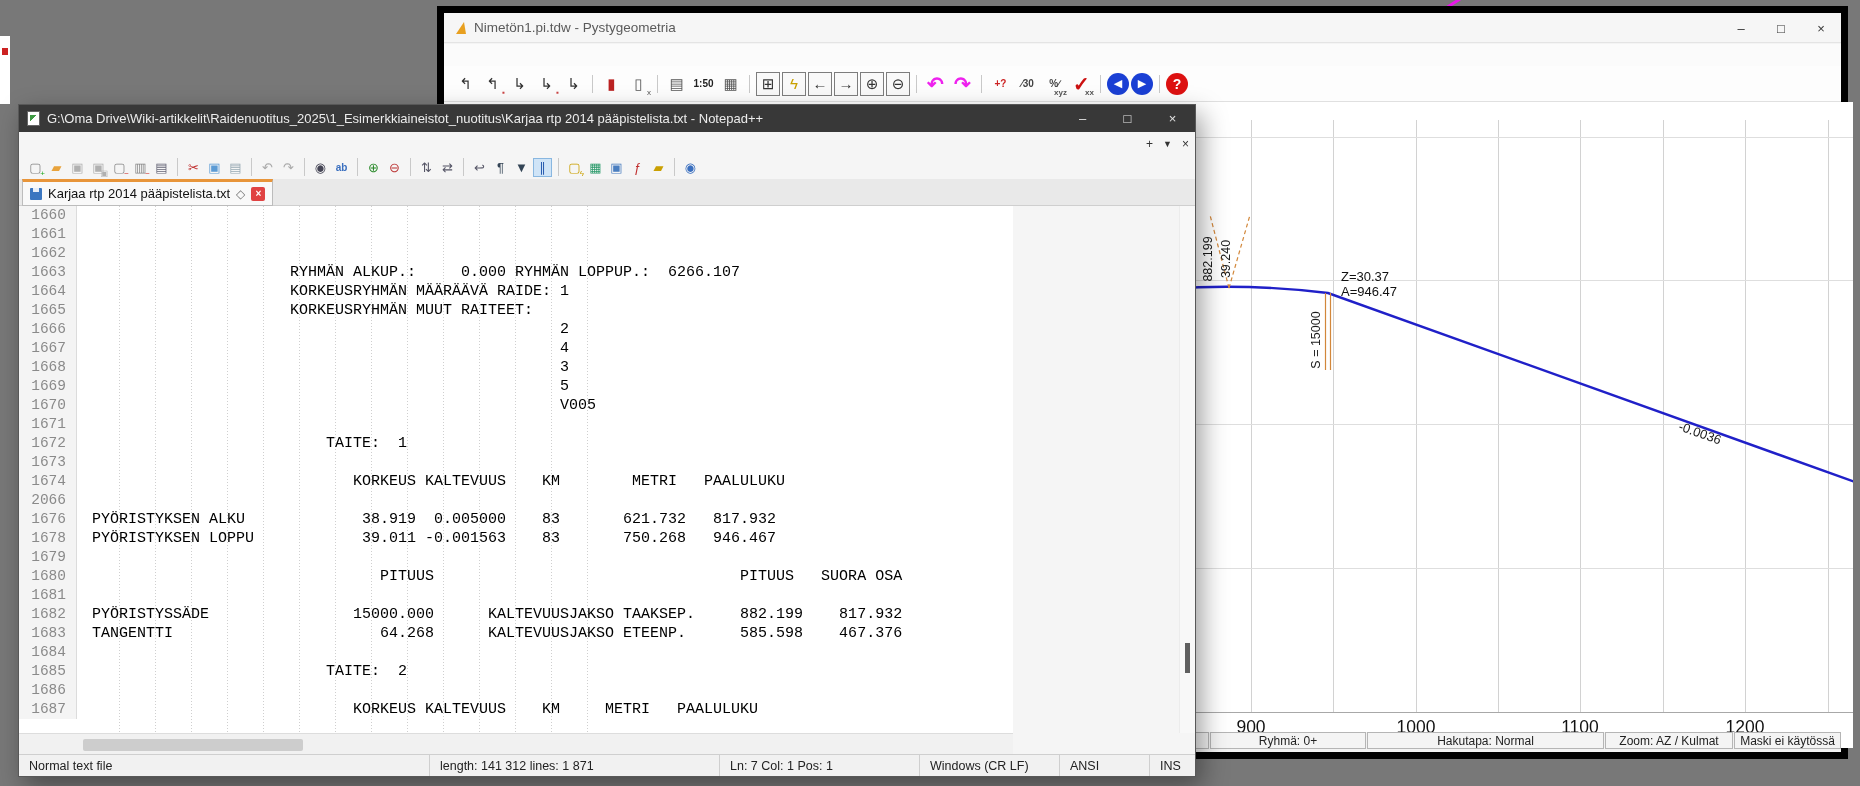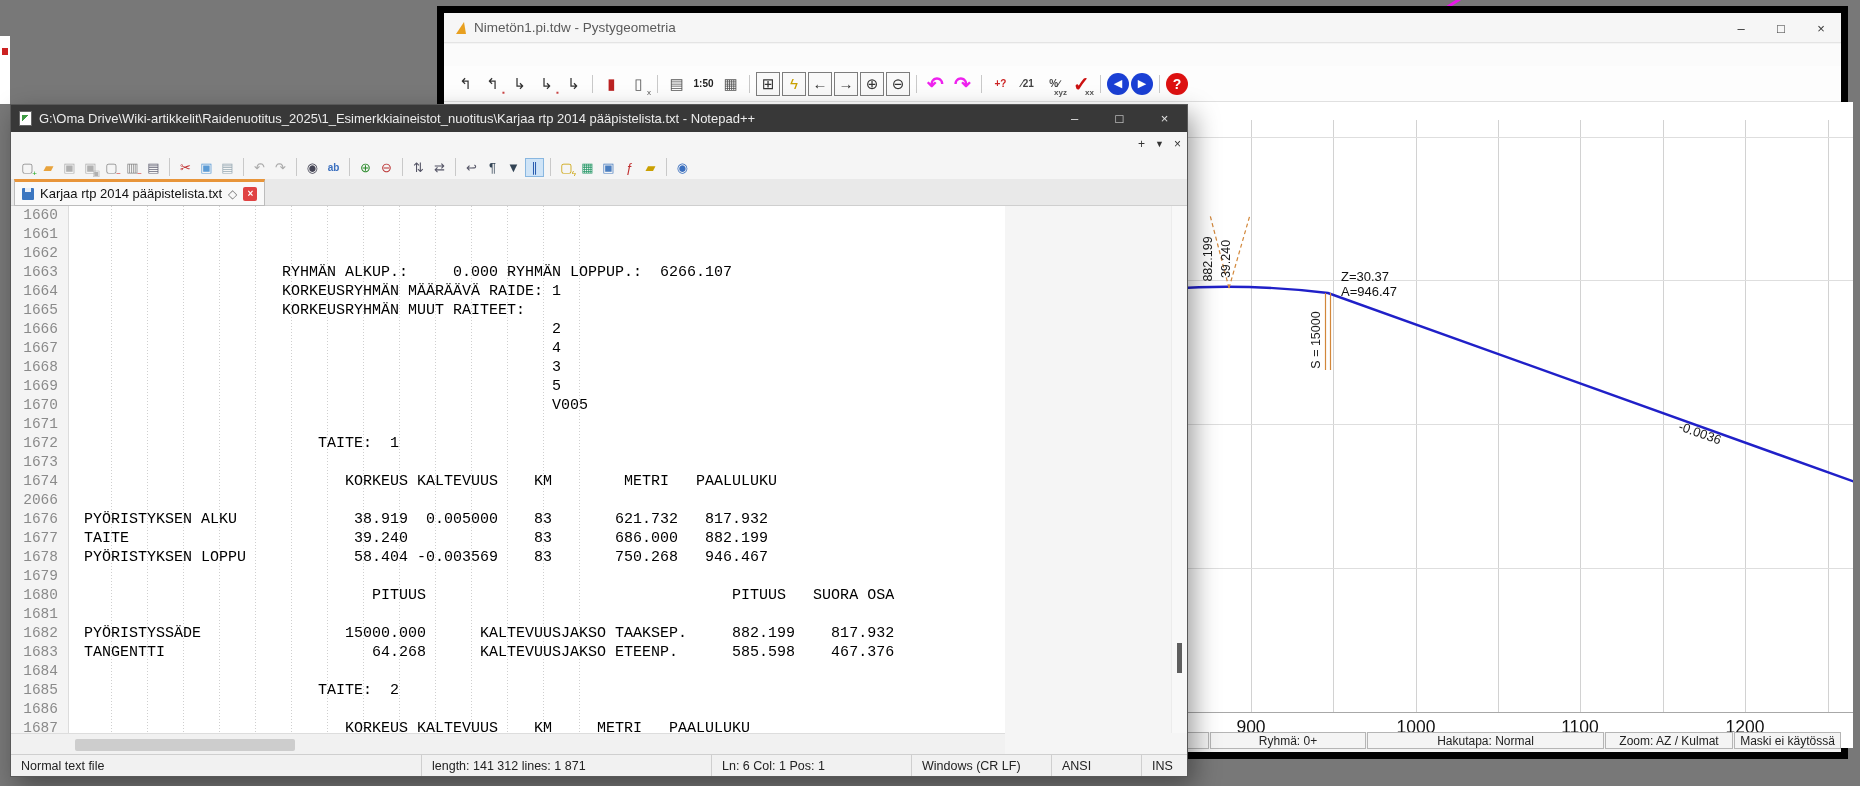--- a/index.html
+++ b/index.html
@@ -37,21 +37,21 @@
   .gh.axis{background:#a8a8a8}
   .g-chart svg{position:absolute;left:0;top:0}
   .ann{position:absolute;font-size:12.5px;color:#1a1a1a;white-space:nowrap}
   .vert{transform:translate(-50%,-50%) rotate(-90deg)}
   .zblock{font-size:13px;line-height:15px;color:#111}
   .xtick{position:absolute;top:615px;transform:translateX(-50%);font-size:17.5px;color:#111}
   .g-status{position:absolute;left:0;bottom:1px;width:100%;height:19px;display:flex;background:#f2f2f2;font-size:12px;color:#222}
   .g-status .seg{border:1px solid #b5b5b5;display:flex;align-items:center;justify-content:center;height:17px;margin-right:1px;background:#f4f4f4;white-space:nowrap}
 
   
-  #npp-win{position:absolute;left:10px;top:104px;width:1178px;height:673px;background:#f5f5f5;border:1px solid #585858;box-shadow:6px 10px 24px rgba(0,0,0,.38)}
+  #npp-win{position:absolute;left:18px;top:104px;width:1178px;height:673px;background:#f5f5f5;border:1px solid #585858;box-shadow:6px 10px 24px rgba(0,0,0,.38)}
   .n-titlebar{position:absolute;left:0;top:0;width:100%;height:27px;background:#383838;display:flex;align-items:center}
   .n-appicon{width:13px;height:15px;background:#fff;border:1px solid #666;margin:0 7px 0 8px;position:relative}
   .n-appicon::after{content:"";position:absolute;left:2px;top:3px;width:7px;height:8px;background:linear-gradient(135deg,#3f9b44 45%,#fff 45%)}
   .n-title{font-size:13px;color:#ececec;white-space:nowrap;overflow:hidden}
   .n-titlebar .winbtn{color:#e2e2e2;width:45px;height:27px}
   .n-menubar{position:absolute;left:0;top:27px;width:100%;height:23px;background:#f5f5f5;display:flex;align-items:center;padding-left:2px}
   .n-menubar .mitem{font-size:13.5px;color:#1a1a1a;padding:0 8px}
   .n-menuextras{position:absolute;right:6px;top:27px;height:23px;display:flex;align-items:center;gap:10px}
   .n-menuextras span{font-size:12px;color:#333}
   .n-toolbar{position:absolute;left:0;top:50px;width:100%;height:24px;background:#f5f5f5;display:flex;align-items:center;padding-left:6px}
@@ -196,21 +196,21 @@
         <span class="tbtn big">
           <span class="b1" style="color: rgb(238, 34, 238);">↷</span>
 
         </span>
         <span class="tsep"></span>
         <span class="tbtn txt">
           <span class="b1" style="color: rgb(204, 34, 34);">+?</span>
 
         </span>
         <span class="tbtn txt">
-          <span class="b1" style="color: rgb(68, 68, 68);">∕21</span>
+          <span class="b1" style="color: rgb(68, 68, 68);">∕30</span>
 
         </span>
         <span class="tbtn txt">
           <span class="b1" style="color: rgb(68, 68, 68);">%∕</span>
           <span class="b2" style="color: rgb(85, 85, 85);">xyz</span>
         </span>
         <span class="tbtn big">
           <span class="b1" style="color: rgb(204, 17, 17);">✓</span>
           <span class="b2" style="color: rgb(85, 85, 85);">xx</span>
         </span>
@@ -535,26 +535,22 @@
           </div>
           <div class="erow">
             <span class="ln">2066</span>
             <span class="ecode"></span>
           </div>
           <div class="erow">
             <span class="ln">1676</span>
             <span class="ecode"> PYÖRISTYKSEN ALKU             38.919  0.005000    83       621.732   817.932</span>
           </div>
           <div class="erow">
-            <span class="ln">1677</span>
-            <span class="ecode"> TAITE                         39.240              83       686.000   882.199</span>
-          </div>
-          <div class="erow">
             <span class="ln">1678</span>
-            <span class="ecode"> PYÖRISTYKSEN LOPPU            58.404 -0.003569    83       750.268   946.467</span>
+            <span class="ecode"> PYÖRISTYKSEN LOPPU            39.011 -0.001563    83       750.268   946.467</span>
           </div>
           <div class="erow">
             <span class="ln">1679</span>
             <span class="ecode"></span>
           </div>
           <div class="erow">
             <span class="ln">1680</span>
             <span class="ecode">                                 PITUUS                                  PITUUS   SUORA OSA</span>
           </div>
           <div class="erow">
@@ -591,19 +587,19 @@
     <div class="n-vscroll">
         <span class="n-vthumb abs"></span>
       </div>
     <div class="n-hscroll">
         <span class="n-hthumb abs"></span>
       </div>
 
     <div class="n-status">
       <span class="seg grow">Normal text file</span>
       <span class="seg" style="width:290px">length: 141 312    lines: 1 871</span>
-      <span class="seg" style="width:200px">Ln: 6   Col: 1   Pos: 1</span>
+      <span class="seg" style="width:200px">Ln: 7   Col: 1   Pos: 1</span>
       <span class="seg" style="width:140px">Windows (CR LF)</span>
       <span class="seg" style="width:90px">ANSI</span>
       <span class="seg" style="width:45px;border-right:none">INS</span>
     </div>
   </section>
 </div>
 
 </body></html>

